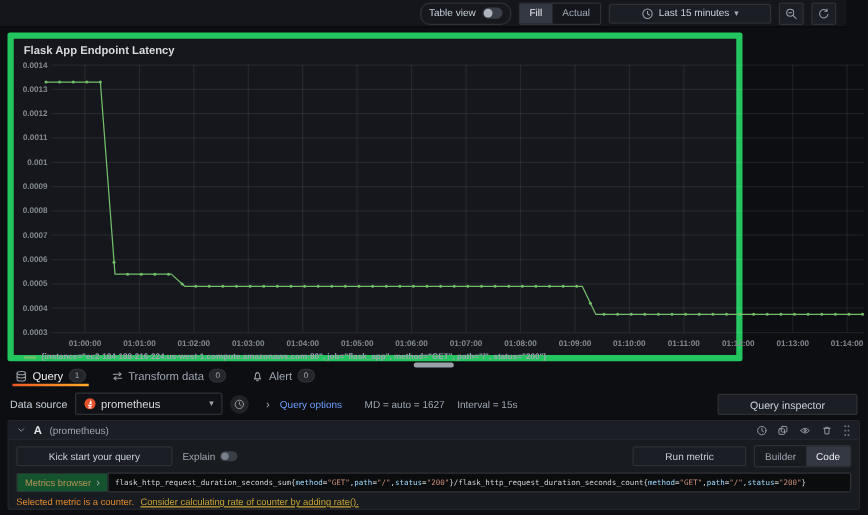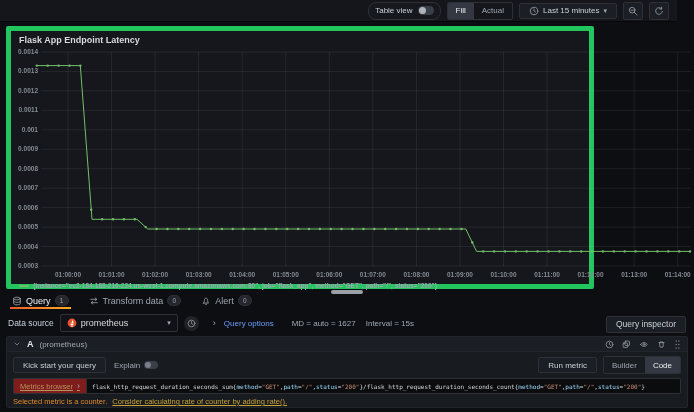--- a/index.html
+++ b/index.html
@@ -5,21 +5,21 @@
   html,body{margin:0;padding:0;background:#0d0e12;}
   body{width:694px;height:412px;position:relative;overflow:hidden;
        font-family:"Liberation Sans",sans-serif;color:#d8d9da;-webkit-font-smoothing:antialiased;}
   svg{display:block}
   .ico{stroke:#9aa0a8;stroke-width:1;fill:none;stroke-linecap:round;stroke-linejoin:round}
 
   
   .topbar{position:absolute;top:0;left:0;right:17px;height:22px;background:#14161b;
           border-bottom:1px solid #060709;display:flex;align-items:center;
           justify-content:flex-end;gap:6px;padding-right:8px;box-sizing:border-box;}
-  .btn{display:inline-flex;align-items:center;gap:4px;height:16px;padding:0 9px;
+  .btn{display:inline-flex;align-items:center;gap:4px;height:16px;padding:0 25px;
        background:#1b1e24;border:1px solid #2e3036;border-radius:2px;
        color:#c7d0d9;font-size:8px;white-space:nowrap;cursor:pointer;box-sizing:border-box;}
   .pill{display:inline-flex;align-items:center;gap:5px;height:16px;padding:0 6px;
         border:1px solid #2e3036;border-radius:8px;font-size:8px;color:#c7d0d9;background:#16181d;}
   .toggle{width:16px;height:9px;border-radius:5px;background:#3a3f47;position:relative;}
   .toggle .knob{position:absolute;left:1px;top:1px;width:7px;height:7px;border-radius:50%;background:#aeb4bc;}
   .seg-group{display:inline-flex;height:16px;border:1px solid #2e3036;border-radius:2px;overflow:hidden;}
   .seg{display:flex;align-items:center;padding:0 8px;font-size:8px;color:#9fa7b3;cursor:pointer;}
   .seg.active{background:#343842;color:#eceef1;}
   .iconbtn{width:18px;height:16px;display:inline-flex;align-items:center;justify-content:center;
@@ -71,23 +71,23 @@
   .qref{font-size:9px;font-weight:bold;color:#e3e5e8;}
   .qds-hint{font-size:8px;color:#9fa7b3;text-align:right;}
   .qicons{margin-left:auto;display:flex;align-items:center;gap:8px;}
   .qicons .qi{display:flex;cursor:pointer;}
   .qtoolbar{display:flex;align-items:center;gap:8px;padding:4px 6px 2px 6px;}
   .explain{display:flex;align-items:center;gap:4px;font-size:8px;color:#9fa7b3;}
   .toggle.sm{width:14px;height:8px;}
   .toggle.sm .knob{width:6px;height:6px;background:#787f8a;}
   .qright{margin-left:auto;display:flex;align-items:center;gap:6px;}
   .qeditor{display:flex;align-items:stretch;padding:2px 6px 0 6px;}
-  .metrics-btn{display:flex;align-items:center;gap:4px;padding:0 6px;height:16px;background:#7f1d1d;
+  .metrics-btn{display:flex;align-items:center;gap:4px;padding:0 6px;height:16px;background:#14532d;
                border:1px solid #2e3036;border-right:none;border-radius:2px 0 0 2px;
-               font-size:7.5px;color:#b5935a;white-space:nowrap;cursor:pointer;box-sizing:border-box;text-decoration:underline;}
+               font-size:7.5px;color:#b5935a;white-space:nowrap;cursor:pointer;box-sizing:border-box;}
   .code-input{flex:1;display:flex;align-items:center;height:16px;padding:0 5px;background:#0b0c0e;
               border:1px solid #2e3036;border-radius:0 2px 2px 0;overflow:hidden;white-space:nowrap;
               font-family:"DejaVu Sans Mono",monospace;font-size:6px;box-sizing:border-box;cursor:text;}
   .tk-metric{color:#d4d4d4}.tk-punc{color:#d4d4d4}.tk-label{color:#9cdcfe}.tk-str{color:#ce9178}
   .qwarning{padding:3px 6px 0 6px;font-size:7.5px;color:#e0892e;white-space:nowrap;}
   .qwarning .wlink{color:#c7a336;text-decoration:underline;cursor:pointer;margin-left:3px;}
   .qoptions{display:flex;align-items:center;gap:8px;padding:5px 6px 0 6px;font-size:8px;color:#9fa7b3;}
   .qoptions .opt-title{color:#d8d9da;font-weight:bold;}
   .opt-sum span{margin-right:12px;}
 </style>

